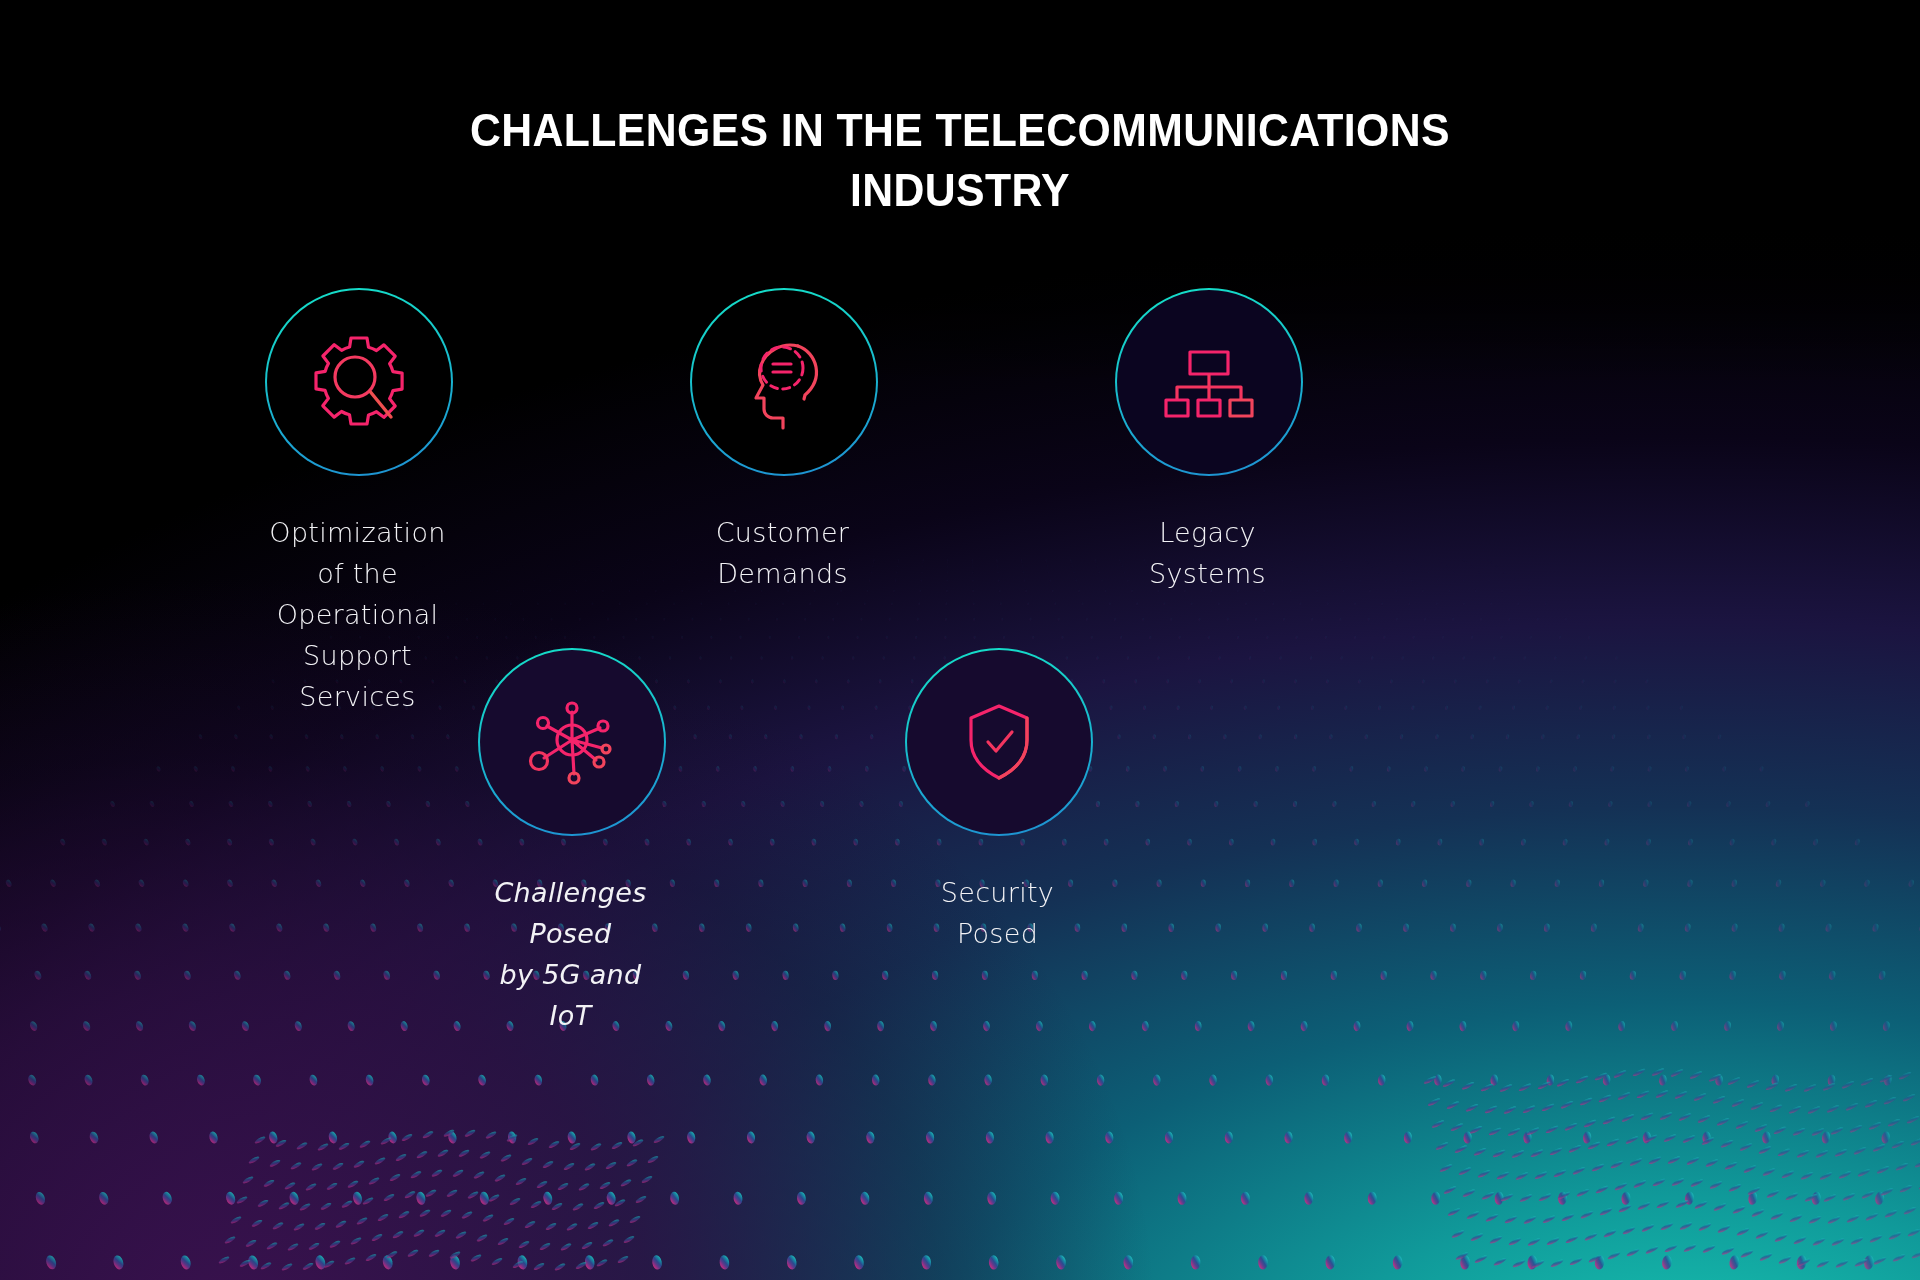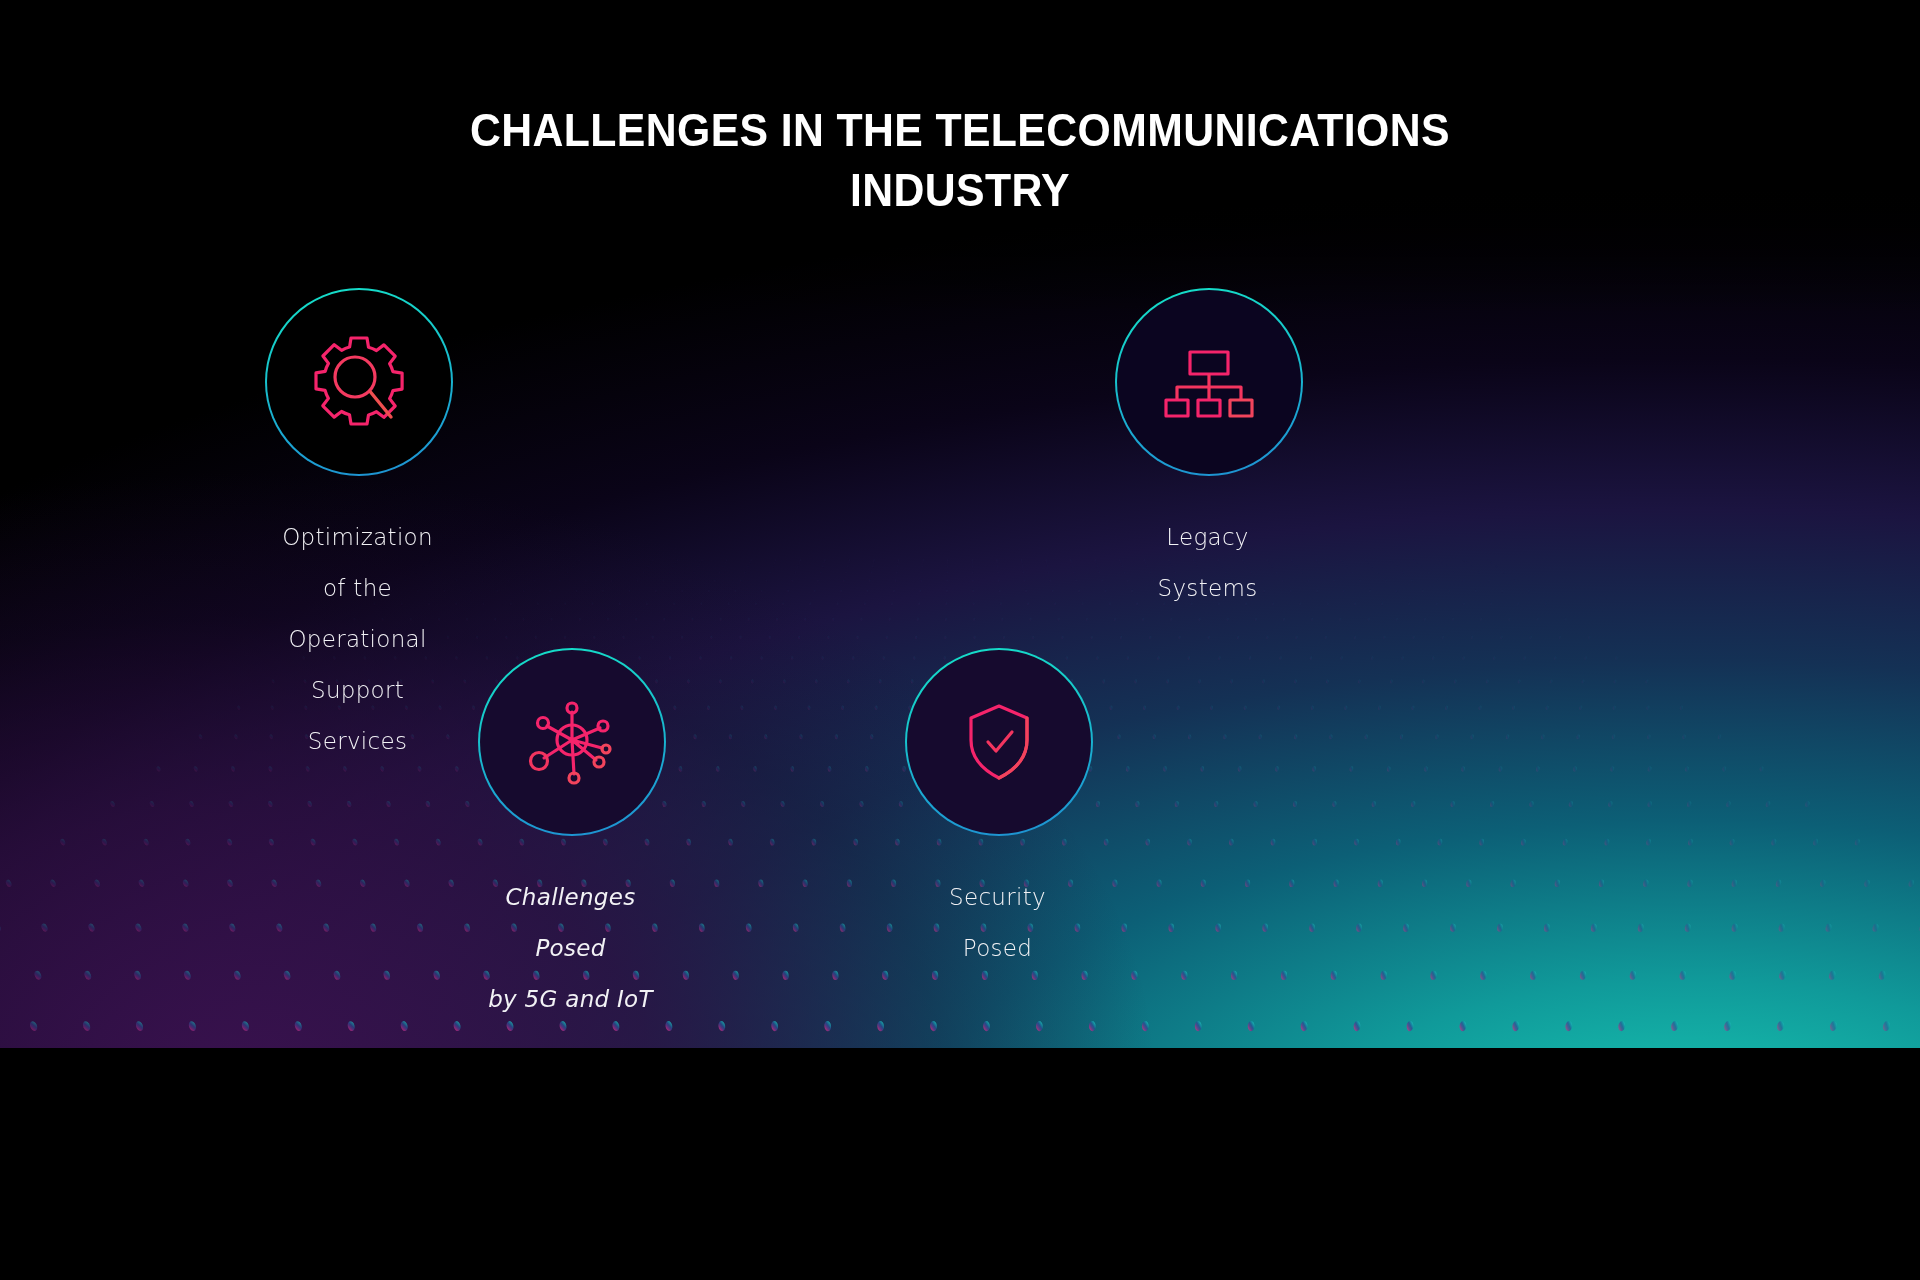--- a/index.html
+++ b/index.html
@@ -2,21 +2,21 @@
 <html><head>
 <meta charset="utf-8">
 <style>
   html,body{margin:0;padding:0;}
   body{
     width:1920px;height:1280px;overflow:hidden;
     background:#000;
     font-family:"Liberation Sans", sans-serif;
     position:relative;
   }
-  #stage{position:absolute;inset:0;width:1920px;height:1048px;overflow:hidden;}
+  #stage{position:absolute;inset:0;width:1920px;height:1280px;overflow:hidden;}
 
   
   .bg-base{position:absolute;inset:0;
     background:
       radial-gradient(120% 90% at 88% 108%, #18c9b4 0%, #109a9a 16%, #0c5f76 33%, #143155 50%, #1b1440 66%, #0a0418 82%, #000 100%),
       linear-gradient(180deg,#000000 0%, #000000 18%, #06021a 30%, #130a33 46%, #1e0f3f 62%, #2a1147 78%, #31124a 100%);
   }
   .bg-purple{position:absolute;left:0;bottom:0;width:70%;height:62%;
     background:radial-gradient(80% 110% at 18% 105%, rgba(58,17,78,.95) 0%, rgba(45,14,64,.78) 38%, rgba(28,10,46,.35) 65%, rgba(0,0,0,0) 85%);
   }
@@ -49,21 +49,21 @@
     display:flex;align-items:center;justify-content:center;
   }
   .ring.dim{background:
       linear-gradient(#0b0520 0,#0b0520 0) padding-box,
       linear-gradient(170deg,#15e0c8 0%,#17c8cb 35%,#1ba6d2 70%,#1f8fd1 100%) border-box;}
   .ring.dim2{background:
       linear-gradient(#160a2e 0,#160a2e 0) padding-box,
       linear-gradient(170deg,#15e0c8 0%,#17c8cb 35%,#1ba6d2 70%,#1f8fd1 100%) border-box;}
   .ring svg{display:block;}
   .label{
-    margin-top:36px;color:#f2f2f5;font-size:23px;line-height:51px;
+    margin-top:36px;color:#f2f2f5;font-size:27px;line-height:41px;
     font-weight:300;letter-spacing:.3px;
     font-family:"DejaVu Sans","Liberation Sans",sans-serif;
     white-space:pre-line;
   }
 </style>
 </head>
 <body>
 
 <div id="stage">
 
@@ -1558,20 +1558,34 @@
           <circle cx="56" cy="55" r="20" stroke="#f43a60"></circle>
           <path d="M71.5 70 L92 95" stroke="#ef4f4f" stroke-width="3.4"></path>
         </g>
       </svg>
     </div>
     <div class="label">Optimization
 of the Operational
 Support Services</div>
   </div>
 
+  <div class="card" style="left:690px;top:288px;width:185px;">
+    <div class="ring">
+      <svg width="120" height="120" viewBox="0 0 120 120">
+        <g fill="none" stroke="#f2445c" stroke-width="3.2" stroke-linejoin="round" stroke-linecap="round">
+          <path d="M74 24 c-16-4-32 5-37 19 c-3 8-1 15 2 20 l-7 13 h8 v11 c0 5 4 9 9 9 h10 v10" stroke="#f2445c"></path>
+          <path d="M74 24 c9 3 16 11 18 21 c2 11-3 21-11 28 l-1 4" stroke="#f2445c"></path>
+          <circle cx="58" cy="46" r="21" stroke="#f5246b" stroke-dasharray="7 5.5" stroke-width="3"></circle>
+          <path d="M49 42 h18 M49 50 h18" stroke="#f5246b" stroke-width="3.2"></path>
+        </g>
+      </svg>
+    </div>
+    <div class="label">Customer
+Demands</div>
+  </div>
 
   <div class="card" style="left:1115px;top:288px;width:185px;">
     <div class="ring dim">
       <svg width="120" height="120" viewBox="0 0 120 120">
         <g fill="none" stroke="#f5246b" stroke-width="3.2" stroke-linejoin="round">
           <rect x="41" y="30" width="38" height="22"></rect>
           <path d="M60 52 v13 M28 78 v-13 h64 v13 M60 65 v13" stroke="#f3355f"></path>
           <rect x="17" y="78" width="22" height="16"></rect>
           <rect x="49" y="78" width="22" height="16"></rect>
           <rect x="81" y="78" width="22" height="16" stroke="#f2445c"></rect>

